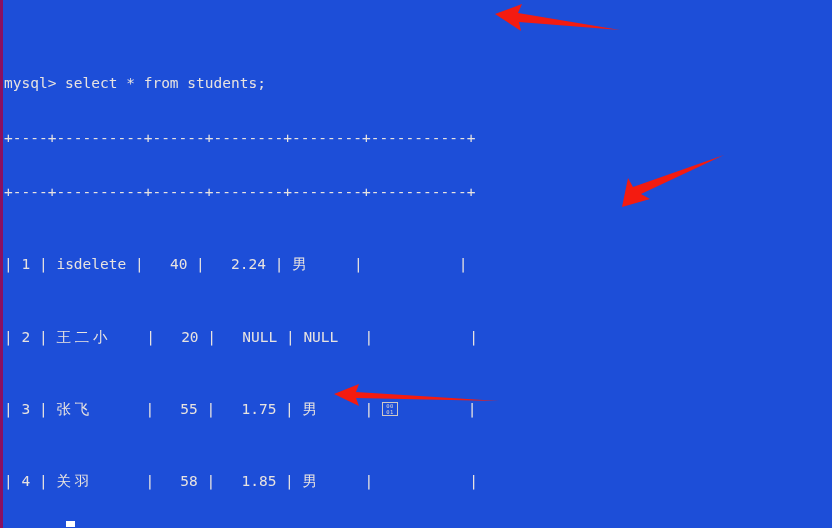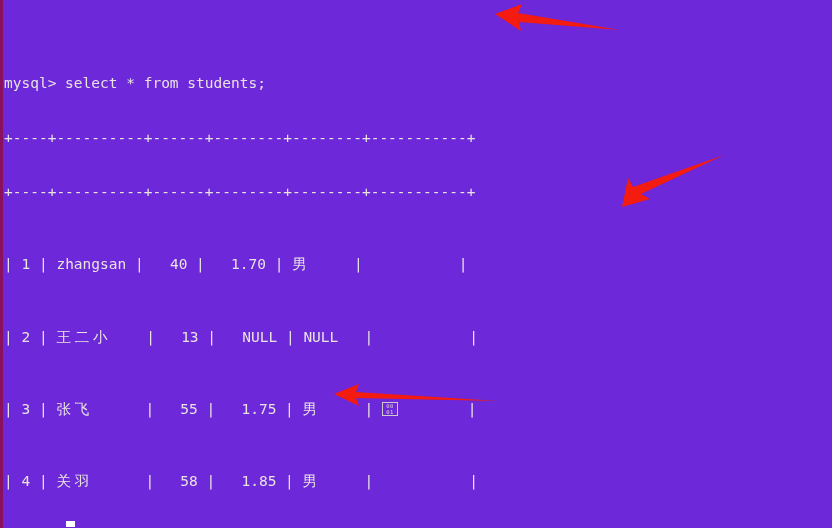--- a/index.html
+++ b/index.html
@@ -4,21 +4,21 @@
 <style>
   html, body {
     margin: 0;
     padding: 0;
     background: #2d0a22;
   }
   #terminal {
     position: relative;
     width: 832px;
     height: 528px;
-    background: #6d28d9;
+    background: #1d4ed8;
     overflow: hidden;
     font-family: "DejaVu Sans Mono", "Liberation Mono", monospace;
     font-size: 14.5px;
     line-height: 18.1px;
     color: #e8e3e0;
     box-sizing: border-box;
     text-decoration: underline;
   }
   #left-stripe {
     position: absolute;
@@ -92,23 +92,23 @@
 
   <div id="left-stripe"></div>
 
   <div id="screen">
 
     
     <div class="line"><span>mysql&gt; </span><span>select * from students;</span></div>
     <div class="line">+----+----------+------+--------+--------+-----------+</div>
     <div class="line">+----+----------+------+--------+--------+-----------+</div>
 
-    <div class="line"><span>| </span><span>1</span><span> | </span><span>zhangsan</span><span> |   </span><span>40</span><span> |   </span><span>1.70</span><span> | </span><span class="cjk">男</span><span>     |           |</span></div>
+    <div class="line"><span>| </span><span>1</span><span> | </span><span>isdelete</span><span> |   </span><span>40</span><span> |   </span><span>2.24</span><span> | </span><span class="cjk">男</span><span>     |           |</span></div>
 
-    <div class="line"><span>| </span><span>2</span><span> | </span><span class="cjk">王</span><span class="cjk">二</span><span class="cjk">小</span><span>    |   </span><span>13</span><span> |   </span><span>NULL</span><span> | </span><span>NULL</span><span>   |           |</span></div>
+    <div class="line"><span>| </span><span>2</span><span> | </span><span class="cjk">王</span><span class="cjk">二</span><span class="cjk">小</span><span>    |   </span><span>20</span><span> |   </span><span>NULL</span><span> | </span><span>NULL</span><span>   |           |</span></div>
 
     <div class="line"><span>| </span><span>3</span><span> | </span><span class="cjk">张</span><span class="cjk">飞</span><span>      |   </span><span>55</span><span> |   </span><span>1.75</span><span> | </span><span class="cjk">男</span><span>     | </span><span class="ctrlbox"><i>00</i><i>01</i></span><span>        |</span></div>
 
     <div class="line"><span>| </span><span>4</span><span> | </span><span class="cjk">关</span><span class="cjk">羽</span><span>      |   </span><span>58</span><span> |   </span><span>1.85</span><span> | </span><span class="cjk">男</span><span>     |           |</span></div>
 
     
 
     
     
     

